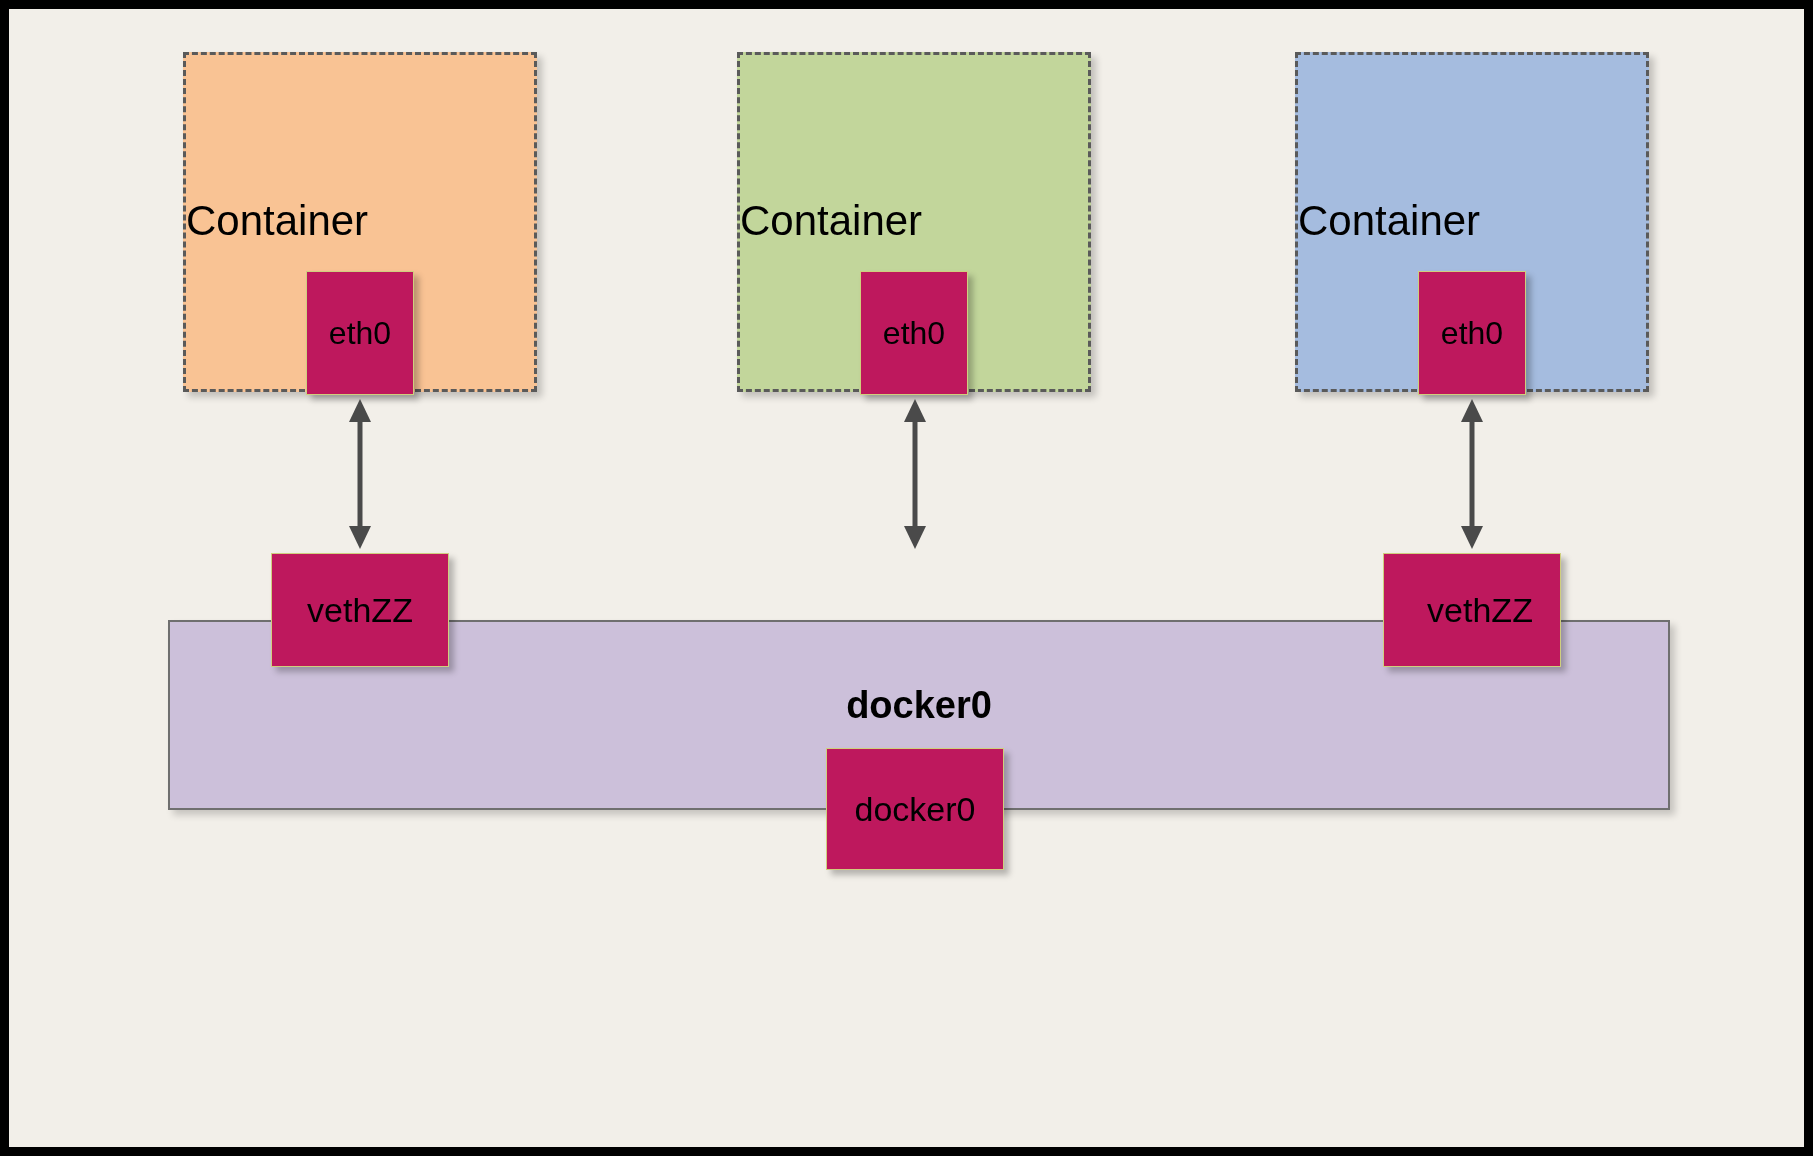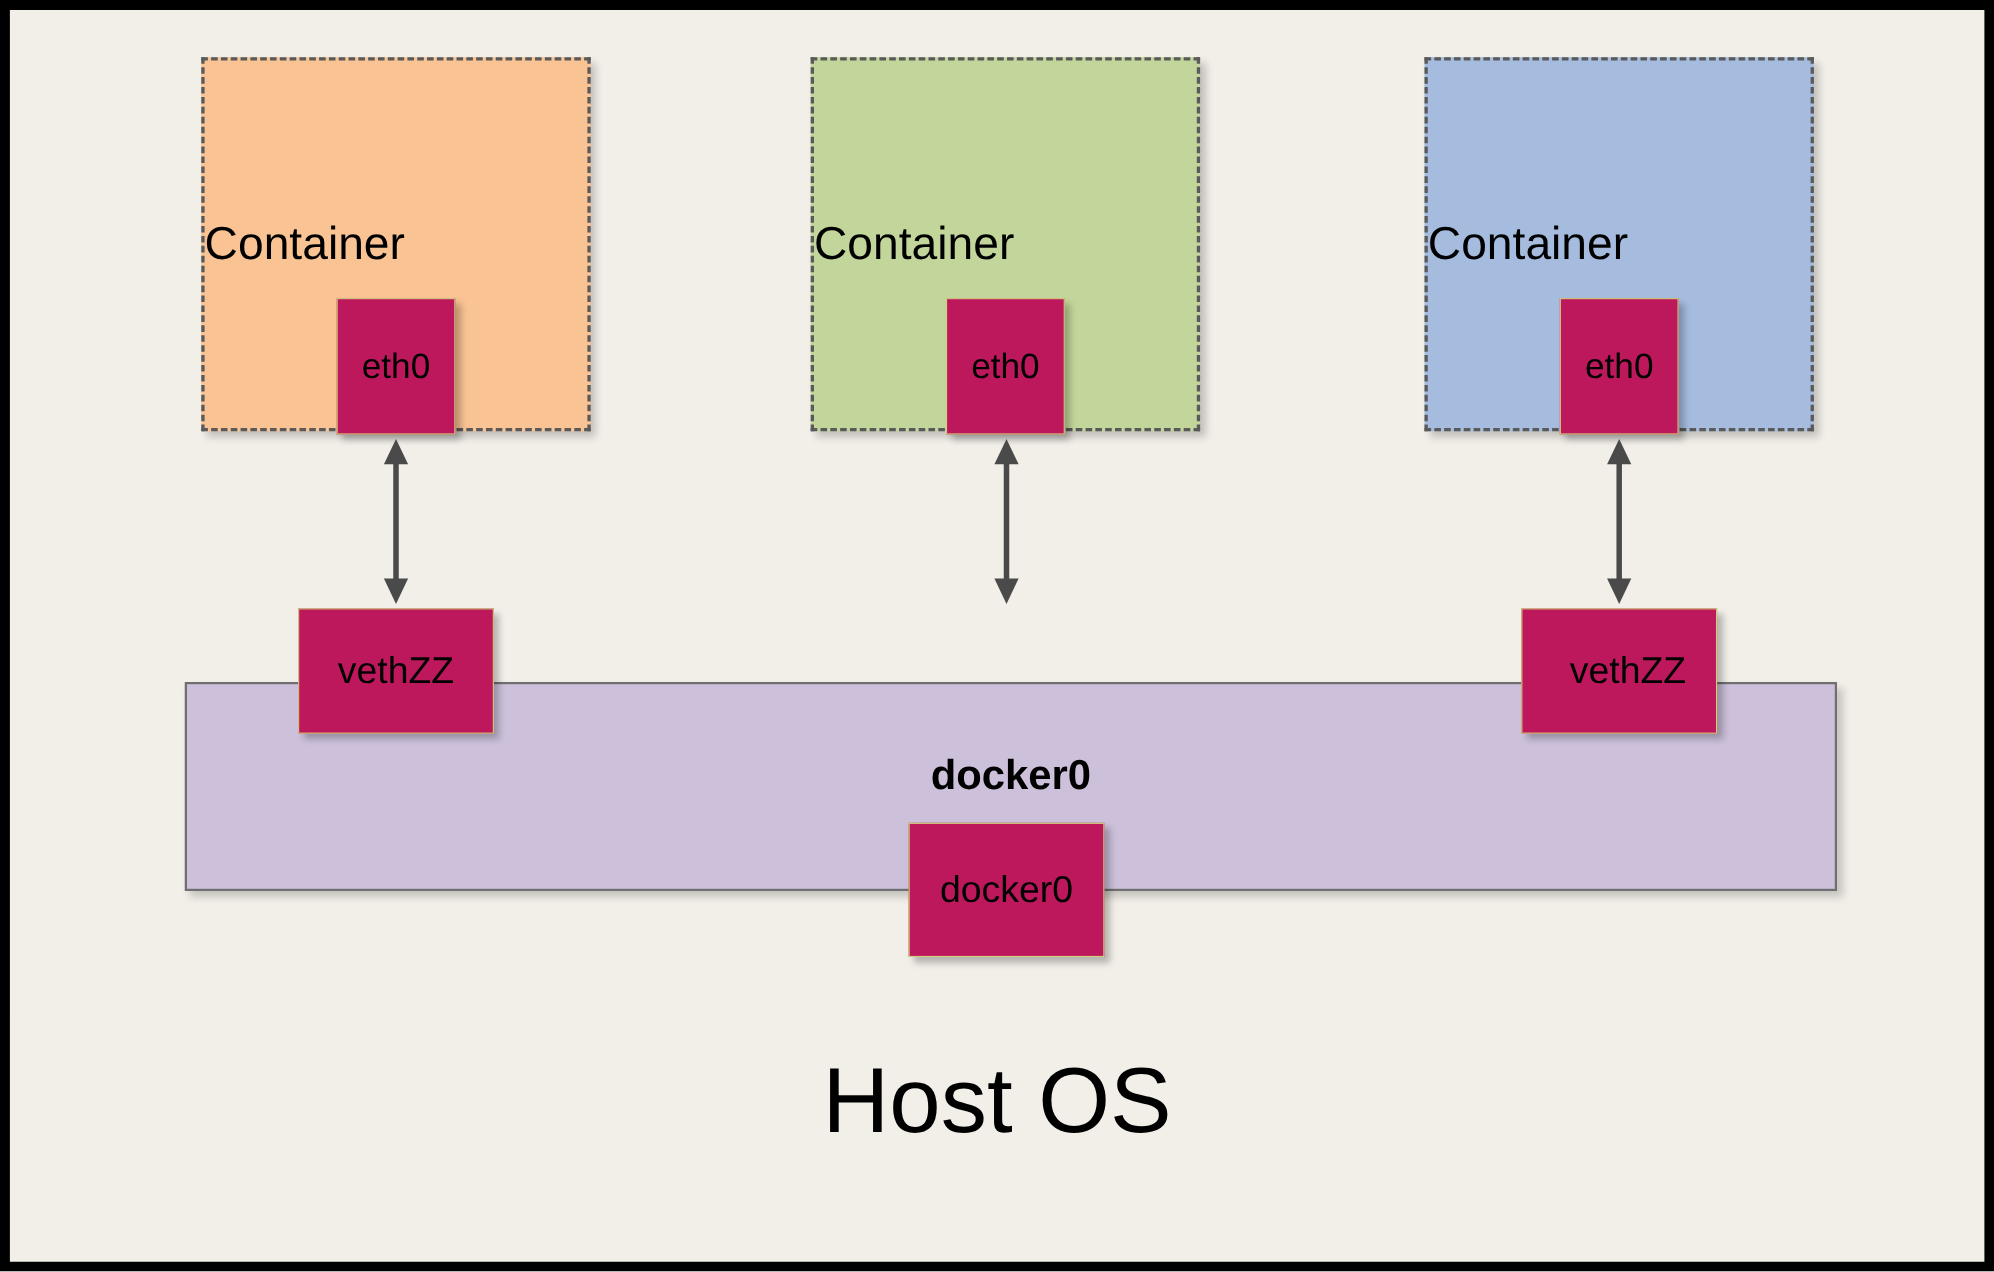--- a/index.html
+++ b/index.html
@@ -176,15 +176,14 @@
   <div class="note veth-box v1">vethZZ</div>
   <div class="note veth-box v3">vethZZ</div>
 
   <div class="bridge-bar" style="background-color: rgb(204, 192, 218);">
     <div class="bridge-label">docker0</div>
   </div>
 
   <div class="note docker0-box">docker0</div>
 
 
-  <div class="host-label">Host OS</div>
 
 </div>
 
 </body></html>

